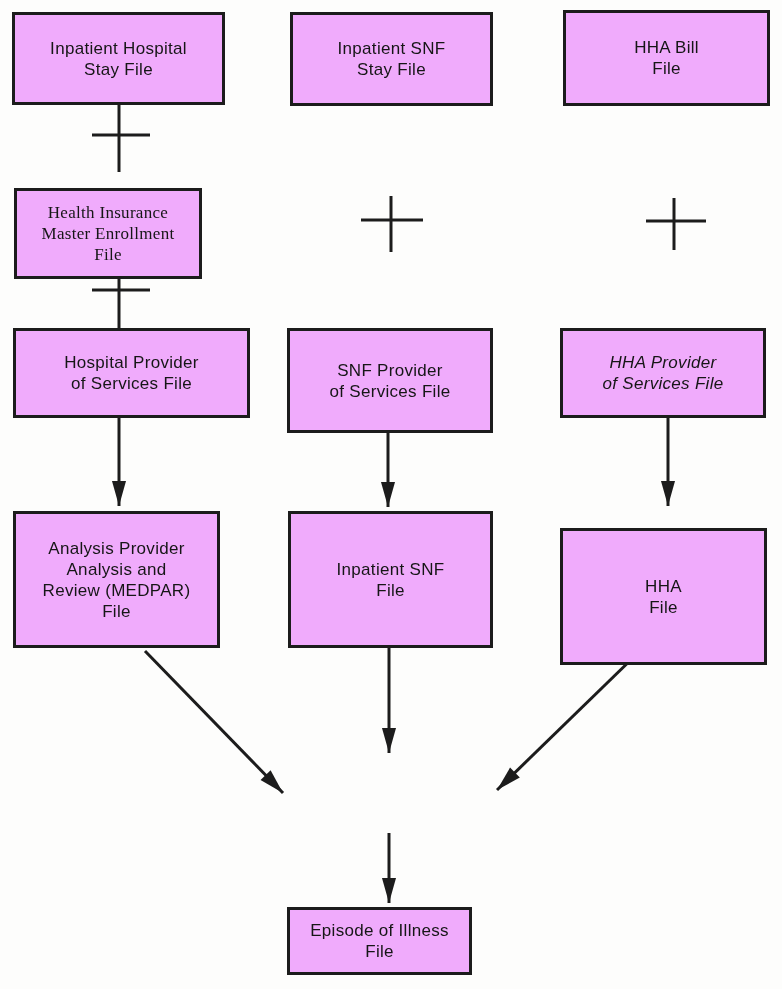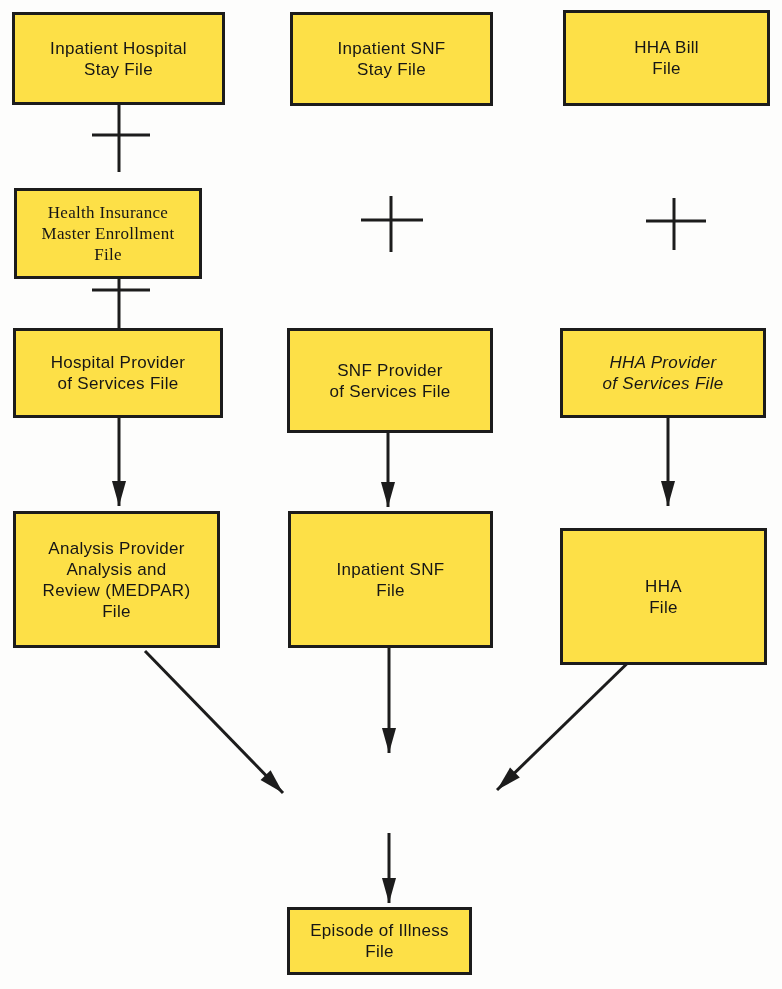--- a/index.html
+++ b/index.html
@@ -23,39 +23,39 @@
     height: 989px;
   }
   .connector-layer line {
     stroke: #1c1c1c;
     stroke-width: 3;
   }
   .node {
     position: absolute;
     box-sizing: border-box;
     border: 3px solid #1c1c1c;
-    background: #fde047;
+    background: #f0abfc;
     display: flex;
     align-items: center;
     justify-content: center;
     text-align: center;
   }
   .node-label {
     white-space: pre-line;
     font-size: 17px;
     line-height: 21px;
     letter-spacing: 0.3px;
     color: #161616;
   }
   
   #n-inpatient-hospital-stay { left: 12px;  top: 12px;  width: 213px; height: 93px;  }
   #n-inpatient-snf-stay      { left: 290px; top: 12px;  width: 203px; height: 94px;  }
   #n-hha-bill                { left: 563px; top: 10px;  width: 207px; height: 96px;  }
   #n-health-insurance        { left: 14px;  top: 188px; width: 188px; height: 91px; font-family: Liberation Serif, serif;  }
-  #n-hospital-provider       { left: 13px;  top: 328px; width: 210px; height: 90px;  }
+  #n-hospital-provider       { left: 13px;  top: 328px; width: 237px; height: 90px;  }
   #n-snf-provider            { left: 287px; top: 328px; width: 206px; height: 105px;  }
   #n-hha-provider            { left: 560px; top: 328px; width: 206px; height: 90px; font-style: italic;  }
   #n-medpar                  { left: 13px;  top: 511px; width: 207px; height: 137px; }
   #n-inpatient-snf-file      { left: 288px; top: 511px; width: 205px; height: 137px; }
   #n-hha-file                { left: 560px; top: 511px; width: 207px; height: 137px; margin-top: 17px; }
   #n-intermediate-summary    { left: 288px; top: 757px; width: 204px; height: 76px;  }
   #n-episode-of-illness      { left: 287px; top: 907px; width: 185px; height: 68px;  }
 </style>
 </head>
 <body>

